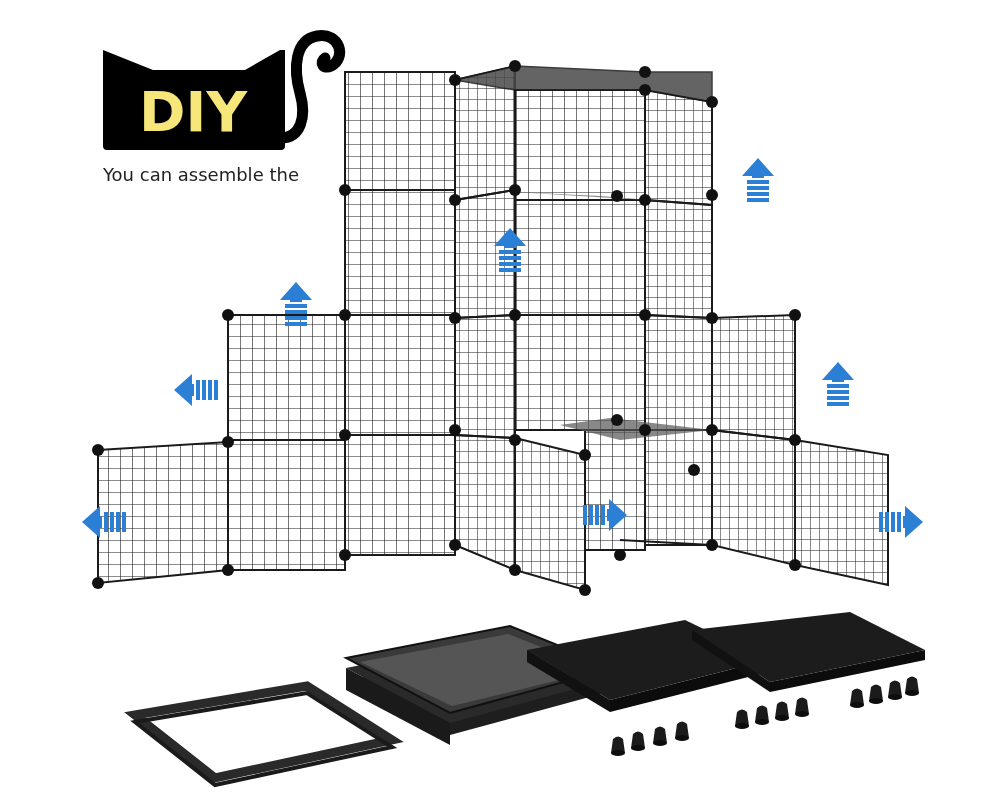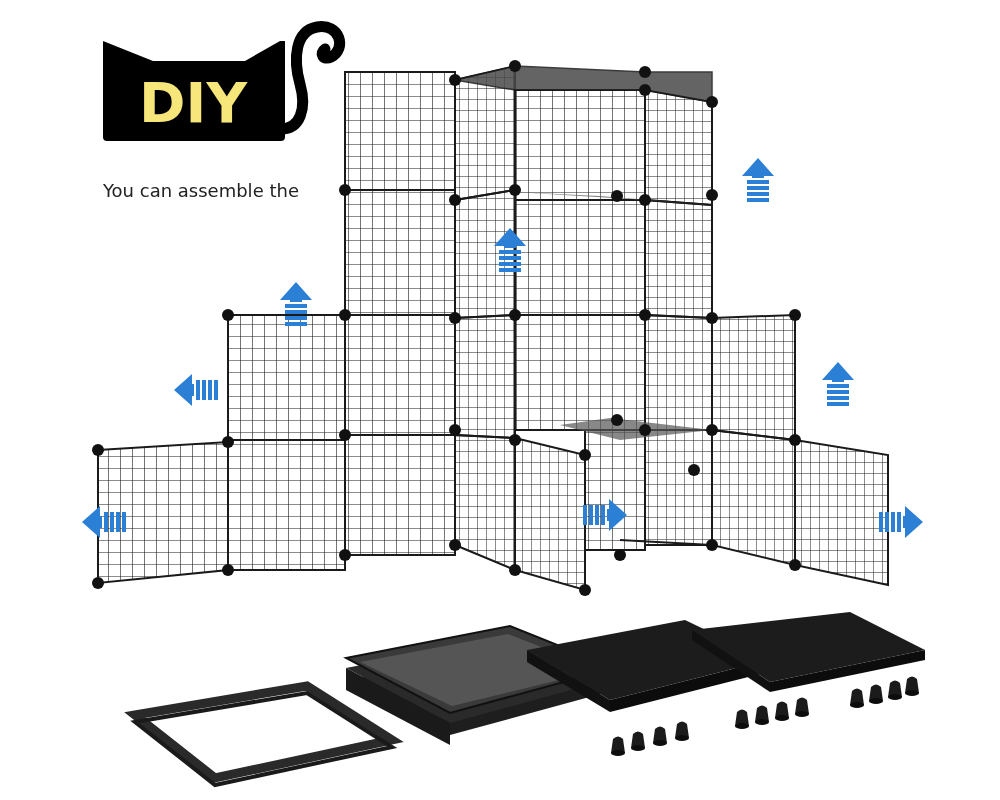--- a/index.html
+++ b/index.html
@@ -1,18 +1,18 @@
 <!DOCTYPE html>
 <html><head>
   <meta charset="utf-8">
   <style>
     html, body { margin: 0; padding: 0; background: #ffffff; }
     body { width: 1000px; height: 800px; position: relative; overflow: hidden; font-family: "DejaVu Sans", sans-serif; }
-    .logo { position: absolute; left: 95px; top: 19px; width: 260px; height: 130px; }
-    .caption { position: absolute; left: 103px; top: 178px; font-size: 18px; line-height: 26px; color: #222222; font-family: "DejaVu Sans", sans-serif; }
+    .logo { position: absolute; left: 95px; top: 28px; width: 260px; height: 130px; }
+    .caption { position: absolute; left: 103px; top: 162px; font-size: 18px; line-height: 26px; color: #222222; font-family: "DejaVu Sans", sans-serif; }
     .caption span { display: block; }
     .scene { position: absolute; left: 0; top: 0; width: 1000px; height: 800px; }
   </style>
 </head>
 <body>
 
 <div class="logo">
   <svg width="260" height="130" viewBox="0 0 260 130">
 
     <path d="M8 22 L58 42 L150 42 L185 22 L190 22 L190 118 Q190 122 186 122 L12 122 Q8 122 8 118 Z" fill="#000000"></path>

